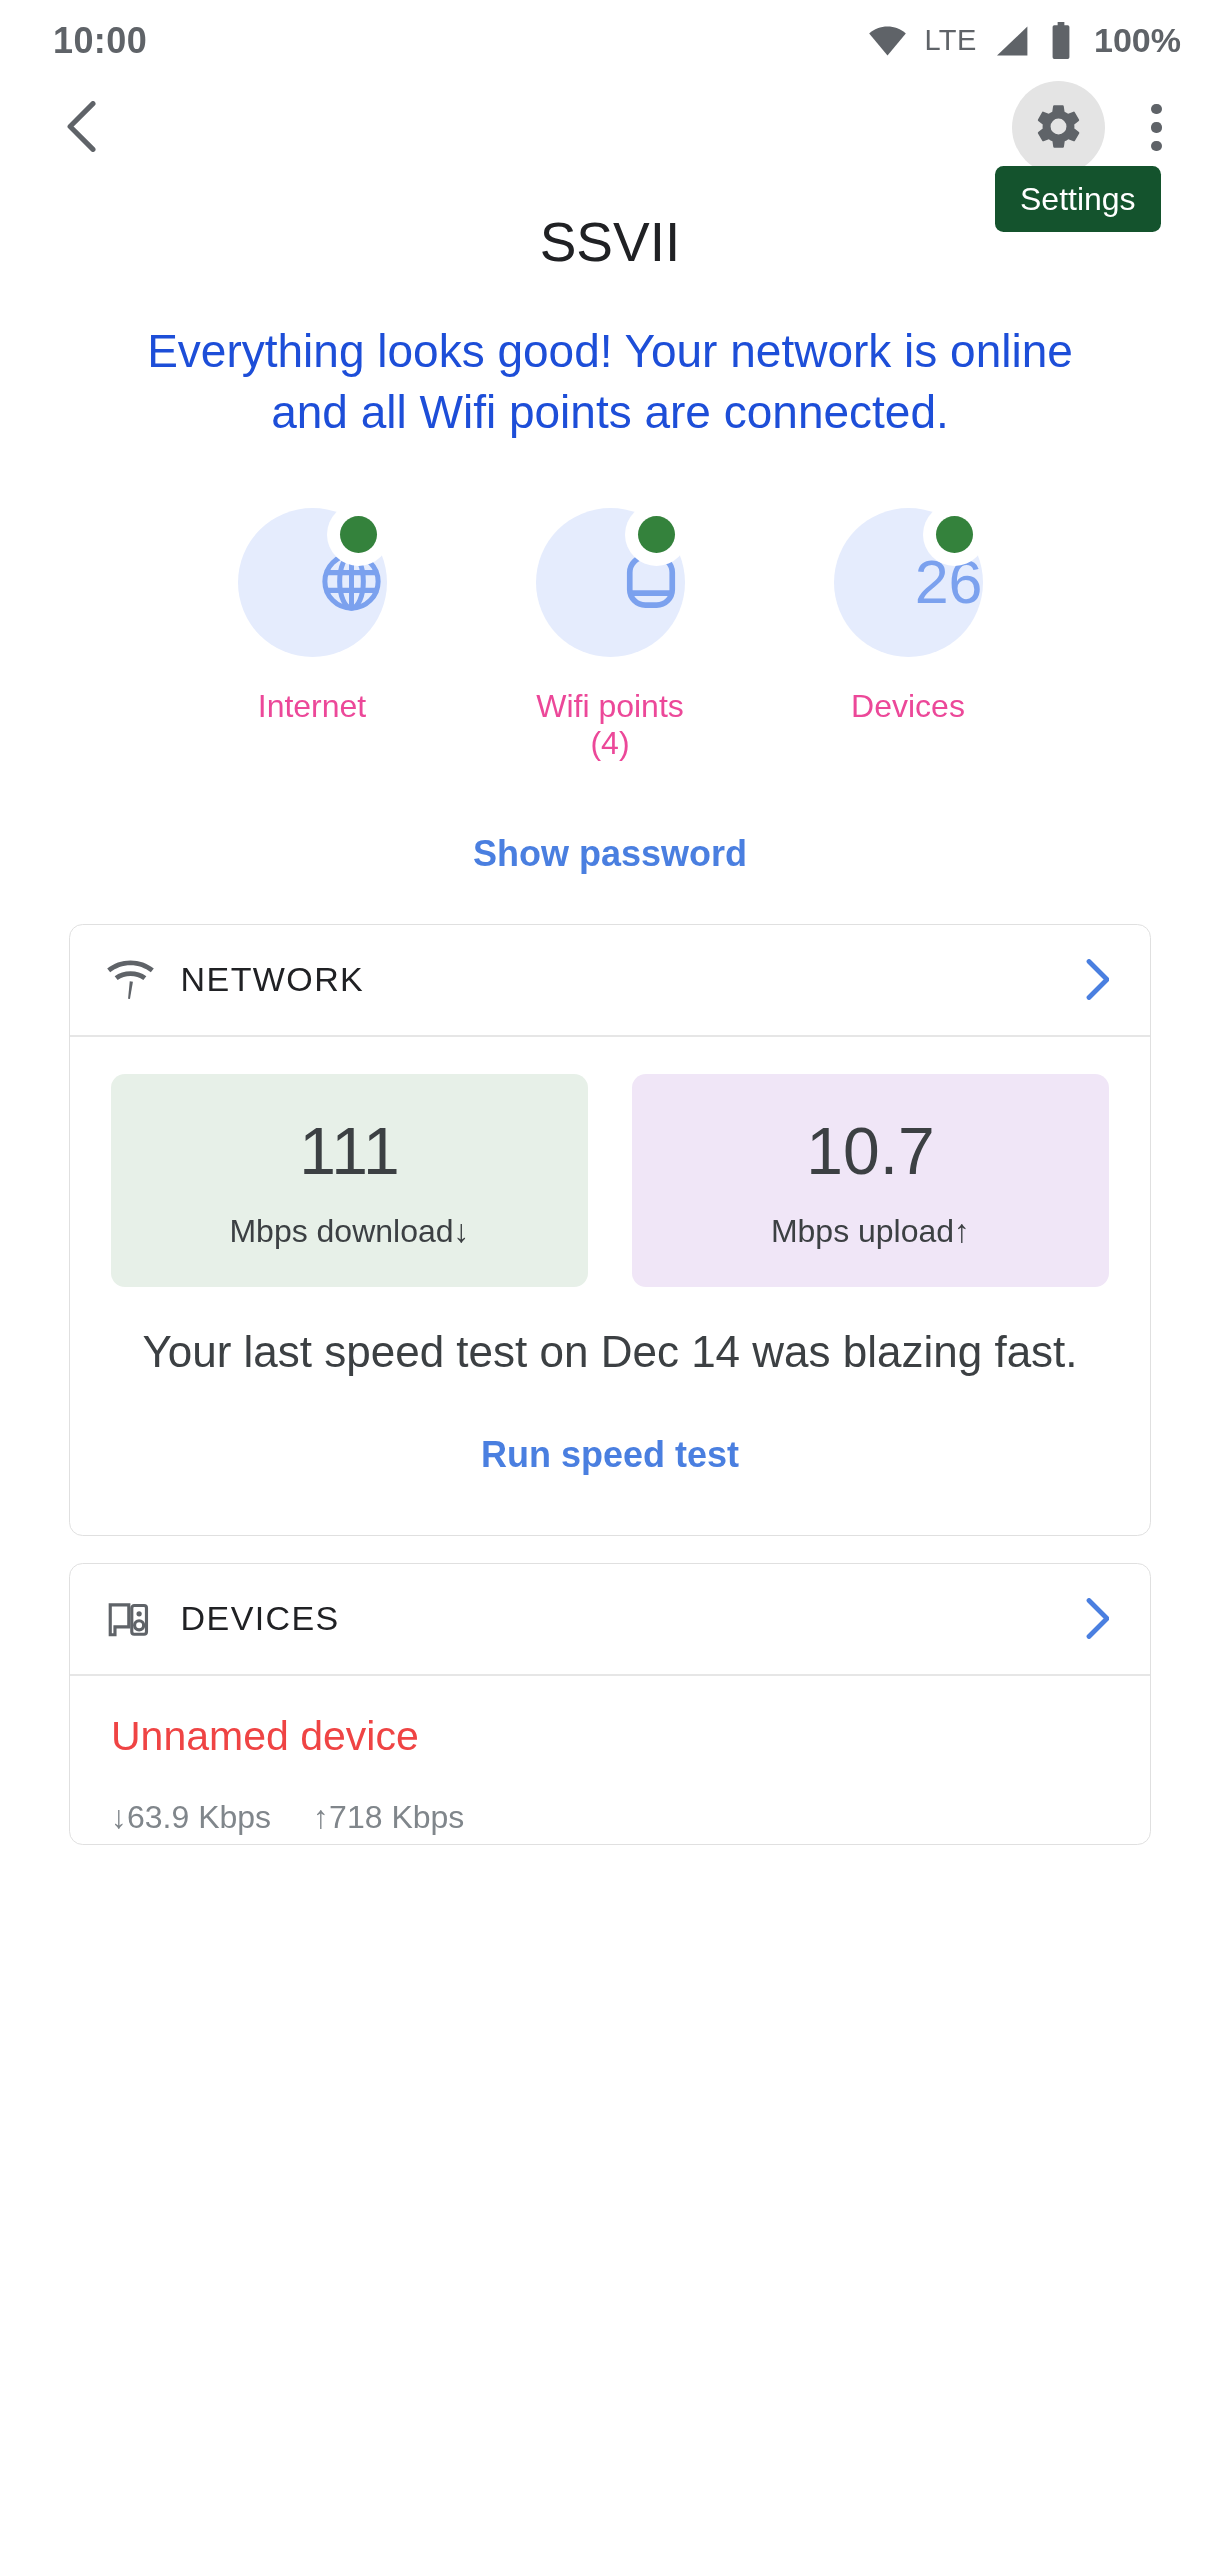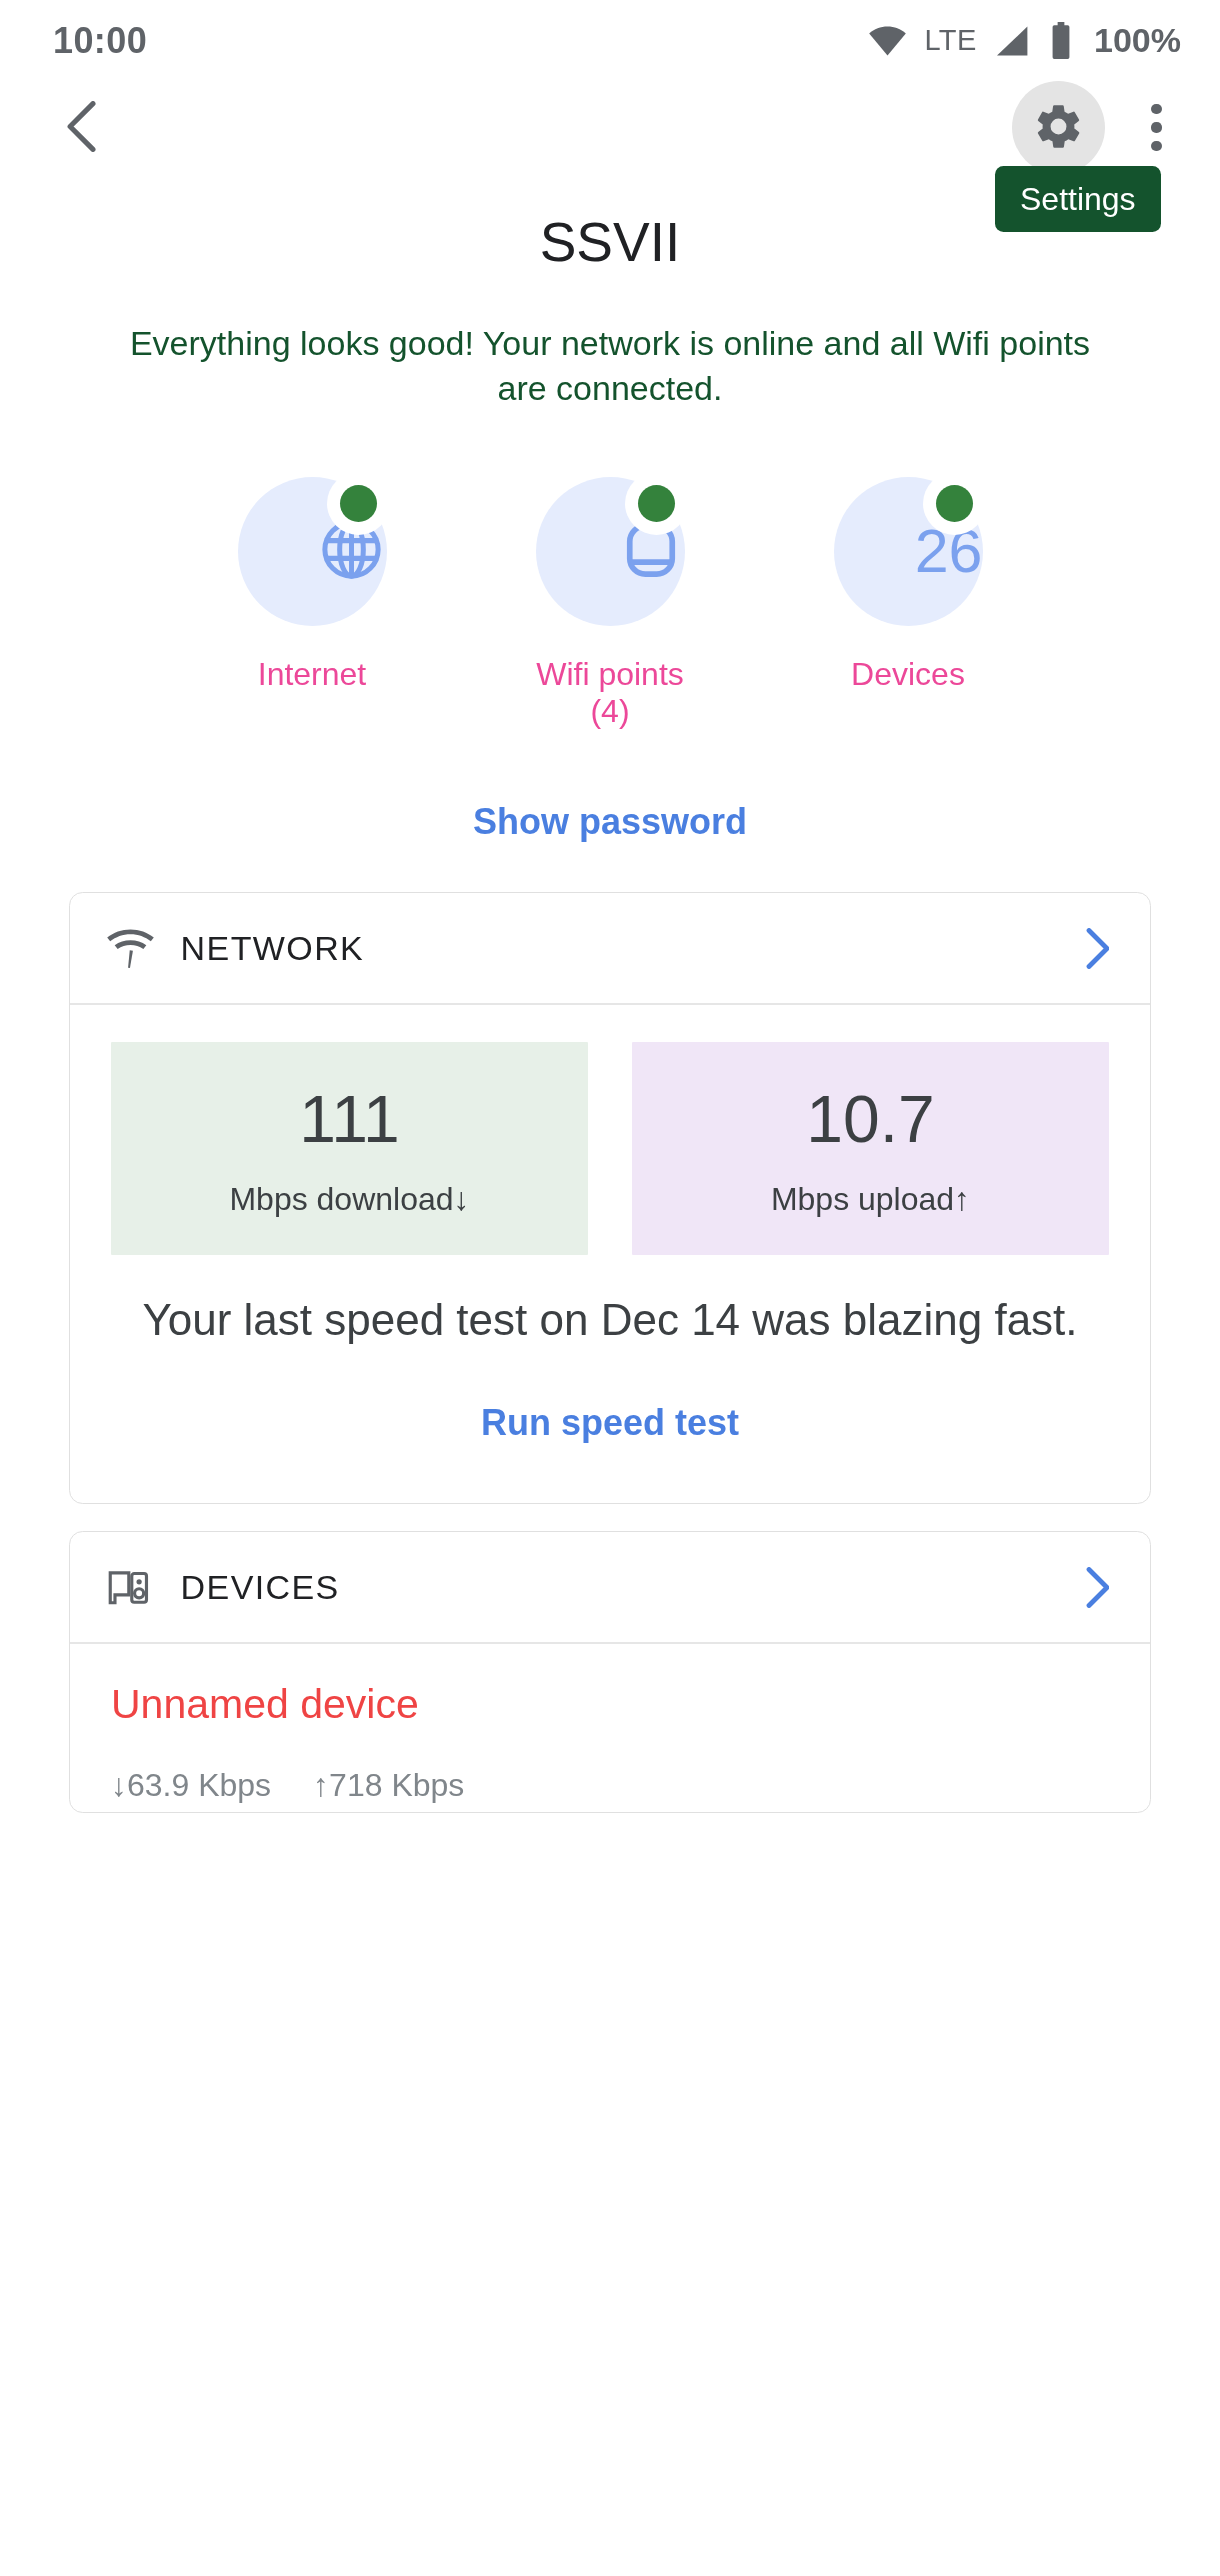--- a/index.html
+++ b/index.html
@@ -41,21 +41,21 @@
   
   .hero { position:relative; text-align:center; padding-top:41px; }
   .title { font-size:55px; color:#202124; font-weight:400; line-height:1; }
   .tooltip {
     position:absolute; right:59px; top:-8.5px;
     background:#14532d; color:#fff; border-radius:8.5px;
     padding:17px 25.4px; font-size:32px; line-height:1;
   }
   .subtitle {
     margin:51px auto 0; width:1000px;
-    font-size:34px; line-height:1.32; color:#14532d; font-weight:400;
+    font-size:46px; line-height:1.32; color:#1d4ed8; font-weight:400;
   }
 
   
   .circles { display:flex; justify-content:center; gap:103px; margin-top:66px; }
   .circle-item { width:195px; text-align:center; }
   .circle-outer { position:relative; width:149px; height:149px; margin:0 auto; }
   .circle-bg {
     width:149px; height:149px; border-radius:50%;
     background:#e5ecfd; display:flex; align-items:center; justify-content:flex-end;
   }
@@ -82,21 +82,21 @@
     cursor:pointer;
   }
   .card-head .ico { width:56px; display:flex; align-items:center; justify-content:flex-start; }
   .card-title {
     flex:1; font-size:34px; color:#202124; letter-spacing:1.4px; margin-left:18.6px;
   }
   .chev { width:34px; display:flex; align-items:center; justify-content:center; }
   .divider { height:1.7px; background:#e6e6e6; }
 
   .tiles { display:flex; gap:44px; padding:37px 41px 0; }
-  .tile { flex:1; border-radius:1px; padding:44px 0 37px; text-align:center; }
+  .tile { flex:1; border-radius:14px; padding:44px 0 37px; text-align:center; }
   .tile.dl { background:#e7f0e8; }
   .tile.ul { background:#f0e6f7; }
   .tile-val { font-size:66px; color:#3c4043; line-height:1; font-weight:400; }
   .tile-sub { margin-top:29px; font-size:32px; color:#3c4043; }
 
   .speed-msg {
     margin:37px 51px 0; text-align:center;
     font-size:44px; line-height:1.28; color:#3c4043;
   }
   .card-link-row { text-align:center; padding:54px 0 59px; }

